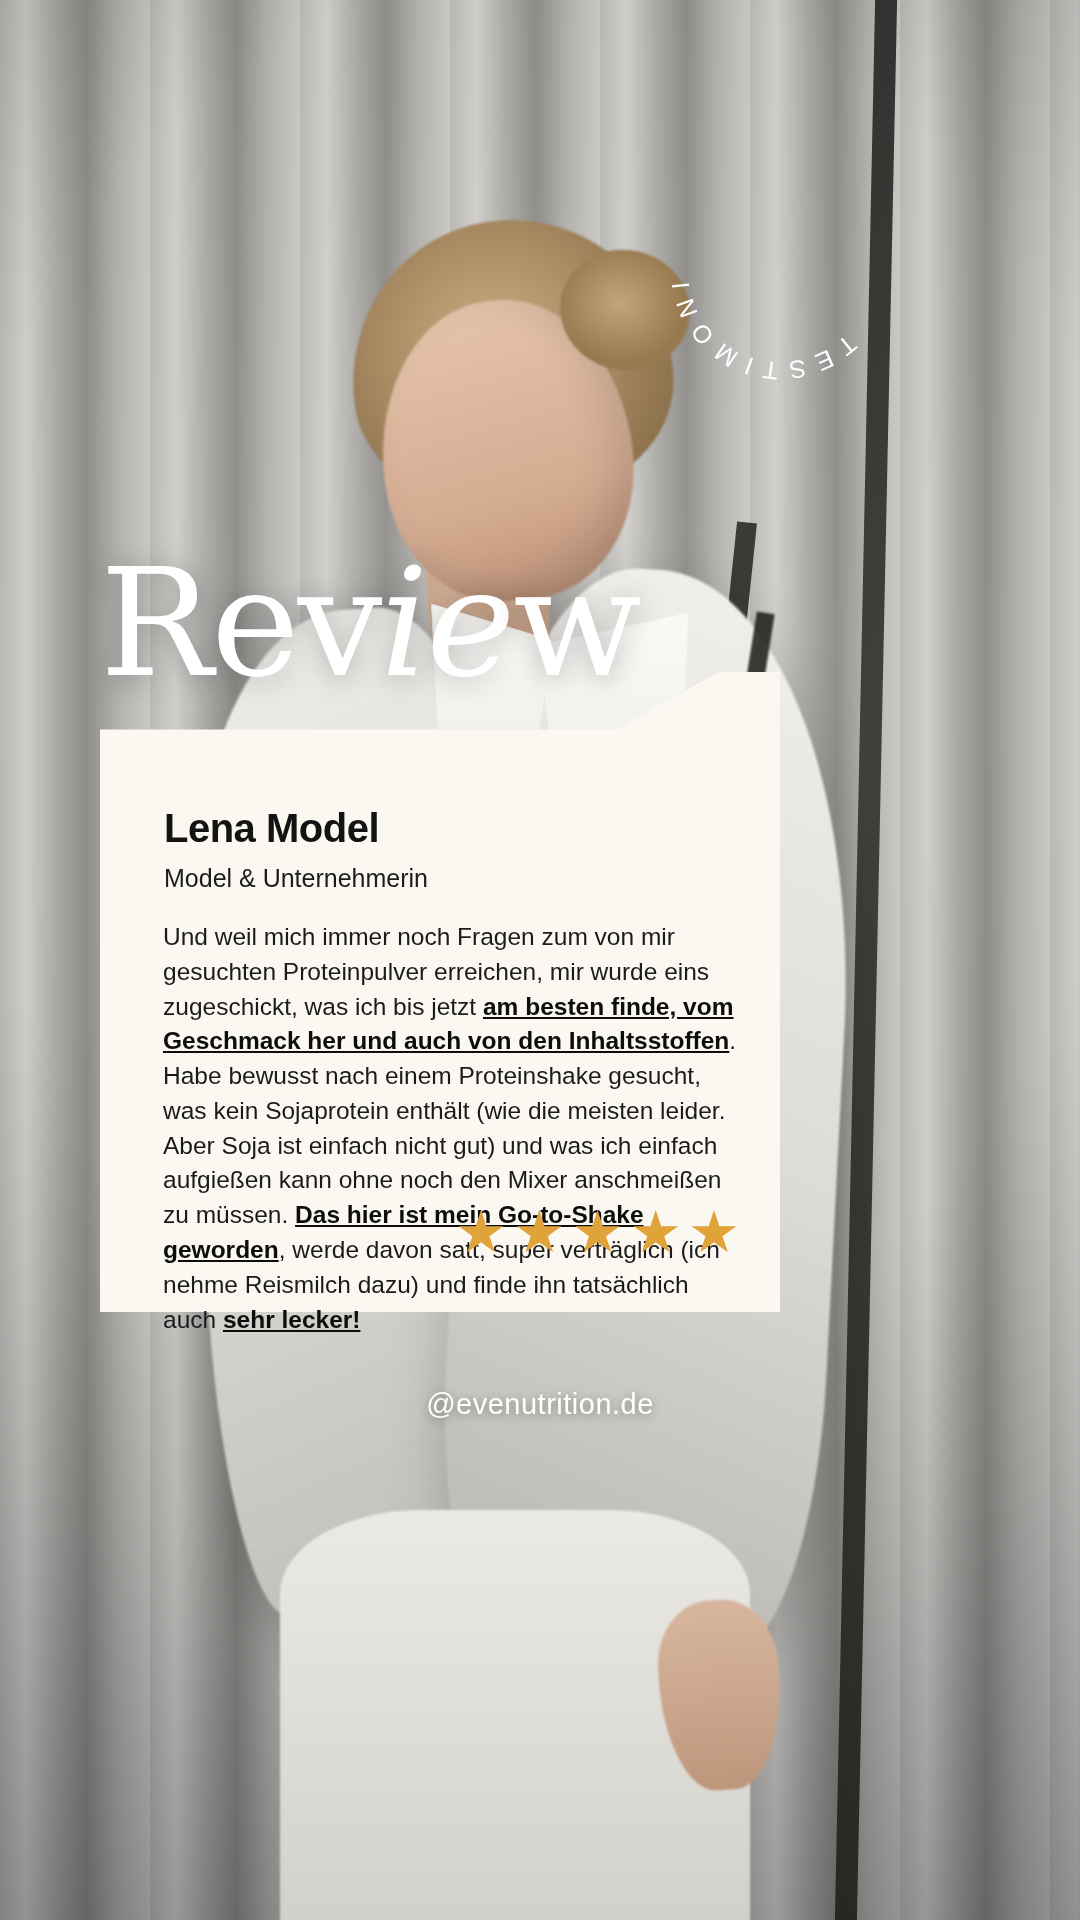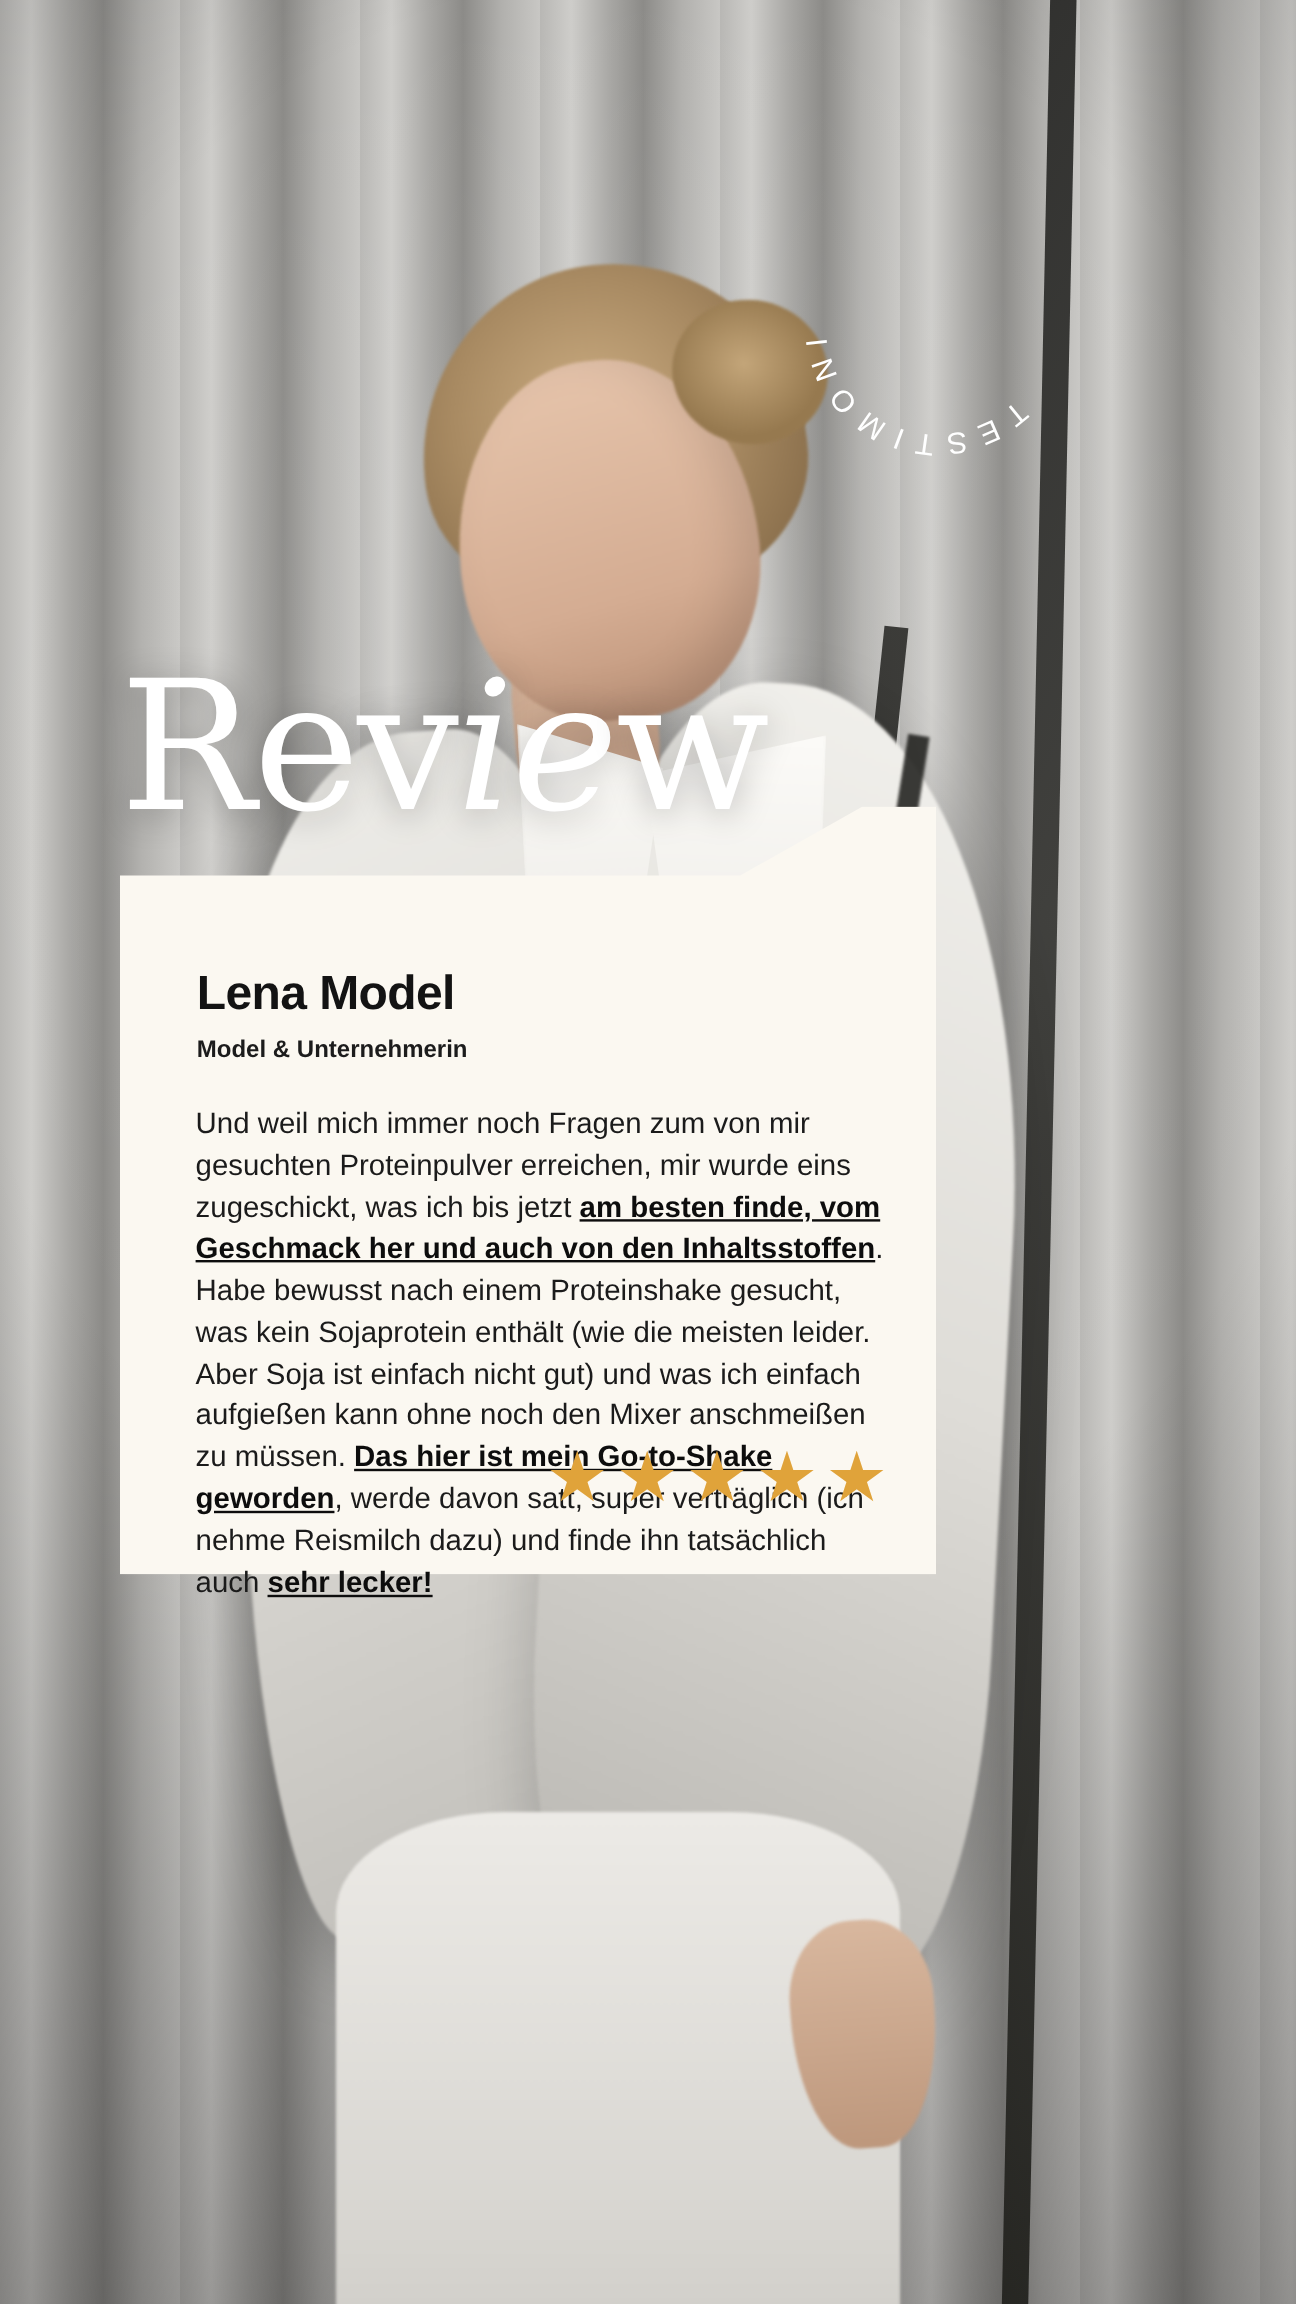--- a/index.html
+++ b/index.html
@@ -229,22 +229,22 @@
     top: 806px;
     font-size: 40px;
     font-weight: 700;
     color: #131313;
     letter-spacing: -0.5px;
   }
   .role {
     position: absolute;
     left: 164px;
     top: 864px;
-    font-size: 20px;
-    font-weight: 700;
+    font-size: 25px;
+    font-weight: 400;
     color: #1c1c1c;
   }
   .body {
     position: absolute;
     left: 163px;
     top: 920px;
     width: 574px;
     font-size: 24.5px;
     line-height: 1.42;
     color: #1b1b1b;
@@ -321,13 +321,14 @@
   <div class="body"><span>Und weil mich immer noch Fragen zum von mir gesuchten Proteinpulver erreichen, mir wurde eins zugeschickt, was ich bis jetzt </span><b>am besten finde, vom Geschmack her und auch von den Inhaltsstoffen</b><span>. Habe bewusst nach einem Proteinshake gesucht, was kein Sojaprotein enthält (wie die meisten leider. Aber Soja ist einfach nicht gut) und was ich einfach aufgießen kann ohne noch den Mixer anschmeißen zu müssen. </span><b>Das hier ist mein Go-to-Shake geworden</b><span>, werde davon satt, super verträglich (ich nehme Reismilch dazu) und finde ihn tatsächlich auch </span><b>sehr lecker!</b></div>
 
   <div class="stars">
       <span>★</span>
       <span>★</span>
       <span>★</span>
       <span>★</span>
       <span>★</span>
     </div>
 
+  <div class="handle">@evenutrition.de</div>
 </div>
 
 </body></html>

